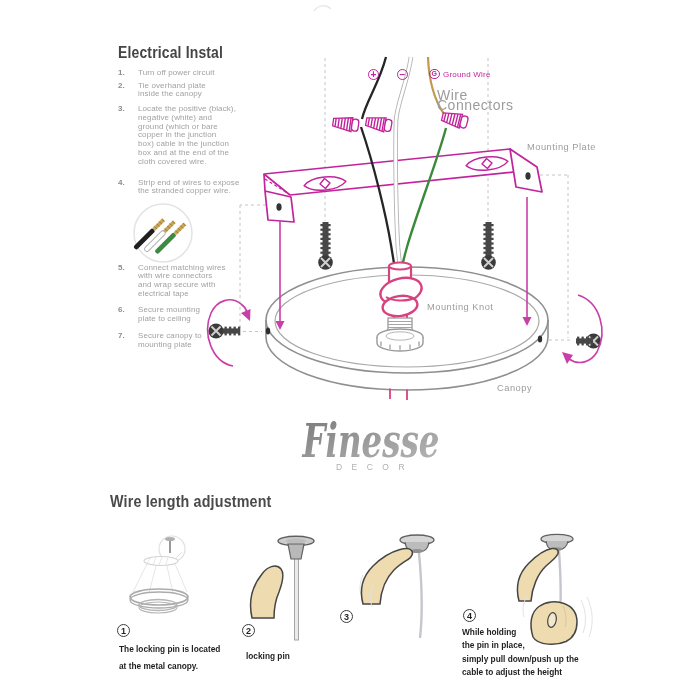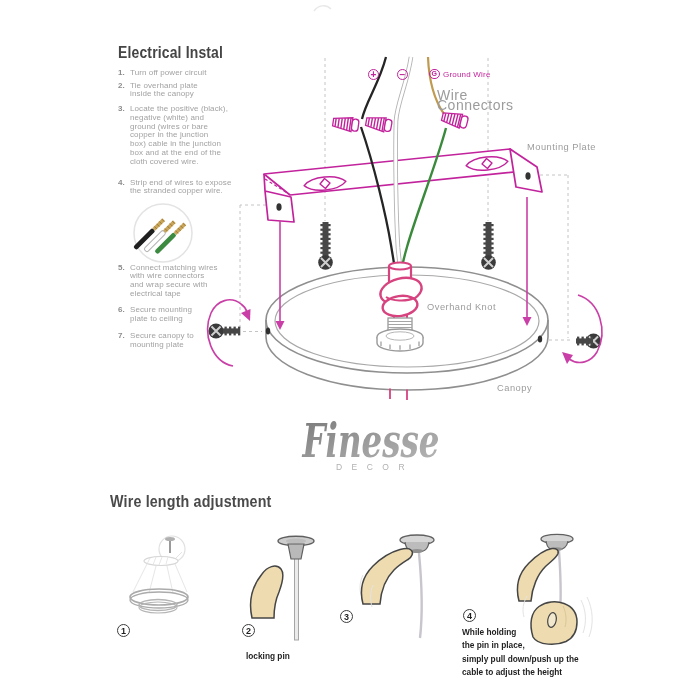--- a/index.html
+++ b/index.html
@@ -2,21 +2,21 @@
 <html><head>
 <meta charset="utf-8">
 <style>
   html,body{margin:0;padding:0;background:#fff}
   #page{position:relative;width:700px;height:700px;background:#fff;font-family:"Liberation Sans",sans-serif;overflow:hidden}
   .h1{position:absolute;margin:0;font-weight:600;color:#454545;white-space:nowrap;transform-origin:left top}
   #title1{left:118px;top:43px;font-size:17px;transform:scaleX(.82);letter-spacing:.2px}
   #title2{left:110px;top:492px;font-size:17px;transform:scaleX(.84);letter-spacing:.2px;color:#4a4a4a}
   .step{position:absolute;left:118px;width:130px;font-size:8px;line-height:8.8px;color:#a2a2a2;letter-spacing:.1px}
   .step .num{position:absolute;left:0;top:0;font-weight:bold;color:#8c8c8c}
-  .step .lines{margin-left:12px}
+  .step .lines{margin-left:20px}
   .dlabel{position:absolute;font-size:9.3px;color:#9c9c9c;letter-spacing:.5px;white-space:nowrap}
   .sym{position:absolute;box-sizing:border-box;border:1.2px solid #c2239c;border-radius:50%;color:#c2239c;display:flex;align-items:center;justify-content:center;font-weight:bold}
   .cap{position:absolute;font-weight:bold;color:#1e1e1e;font-size:8.3px;white-space:nowrap}
   .ncirc{position:absolute;box-sizing:border-box;width:13px;height:13px;border:1.4px solid #3c3c3c;border-radius:50%;color:#1e1e1e;font-weight:bold;font-size:9px;display:flex;align-items:center;justify-content:center;background:#fff}
 </style>
 </head>
 <body>
 
 <div id="page">
 
@@ -249,21 +249,21 @@
       <div class="lines">
         <div>Tie overhand plate</div>
         <div>inside the canopy</div>
       </div>
     </div>
 <div class="step" style="top:105px">
       <span class="num">3.</span>
       <div class="lines">
         <div>Locate the positive (black),</div>
         <div>negative (white) and</div>
-        <div>ground (wires or bare</div>
+        <div>ground (which or bare</div>
         <div>copper in the junction</div>
         <div>box) cable in the junction</div>
         <div>box and at the end of the</div>
         <div>cloth covered wire.</div>
       </div>
     </div>
 <div class="step" style="top:178.5px">
       <span class="num">4.</span>
       <div class="lines">
         <div>Strip end of wires to expose</div>
@@ -303,27 +303,31 @@
 <div class="sym" style="left:429px;top:68.5px;width:10.5px;height:10.5px;font-size:7px">
       <span>G</span>
     </div>
 <div class="dlabel" style="left:443px;top:69.5px;color:#c2239c;font-weight:normal;font-size:8px;letter-spacing:.2px">Ground Wire</div>
 
 <div class="dlabel" style="left:437px;top:90px;font-size:14px;line-height:10px">
       <div>Wire</div>
       <div>Connectors</div>
     </div>
 <div class="dlabel" style="left:527px;top:142px">Mounting Plate</div>
-<div class="dlabel" style="left:427px;top:302px">Overhand Knot</div>
+<div class="dlabel" style="left:427px;top:302px">Mounting Knot</div>
 <div class="dlabel" style="left:497px;top:383px">Canopy</div>
 
 <h1 class="h1" id="title2">Wire length adjustment</h1>
 
 <div class="ncirc" style="left:117px;top:624px">
       <span>1</span>
+    </div>
+<div class="cap" style="left:119px;top:641px;line-height:17.3px">
+      <div>The locking pin is located</div>
+      <div>at the metal canopy.</div>
     </div>
 
 <div class="ncirc" style="left:242px;top:624px">
       <span>2</span>
     </div>
 <div class="cap" style="left:246px;top:648px;line-height:17.3px">
       <div>locking pin</div>
     </div>
 
 <div class="ncirc" style="left:340px;top:610px">

